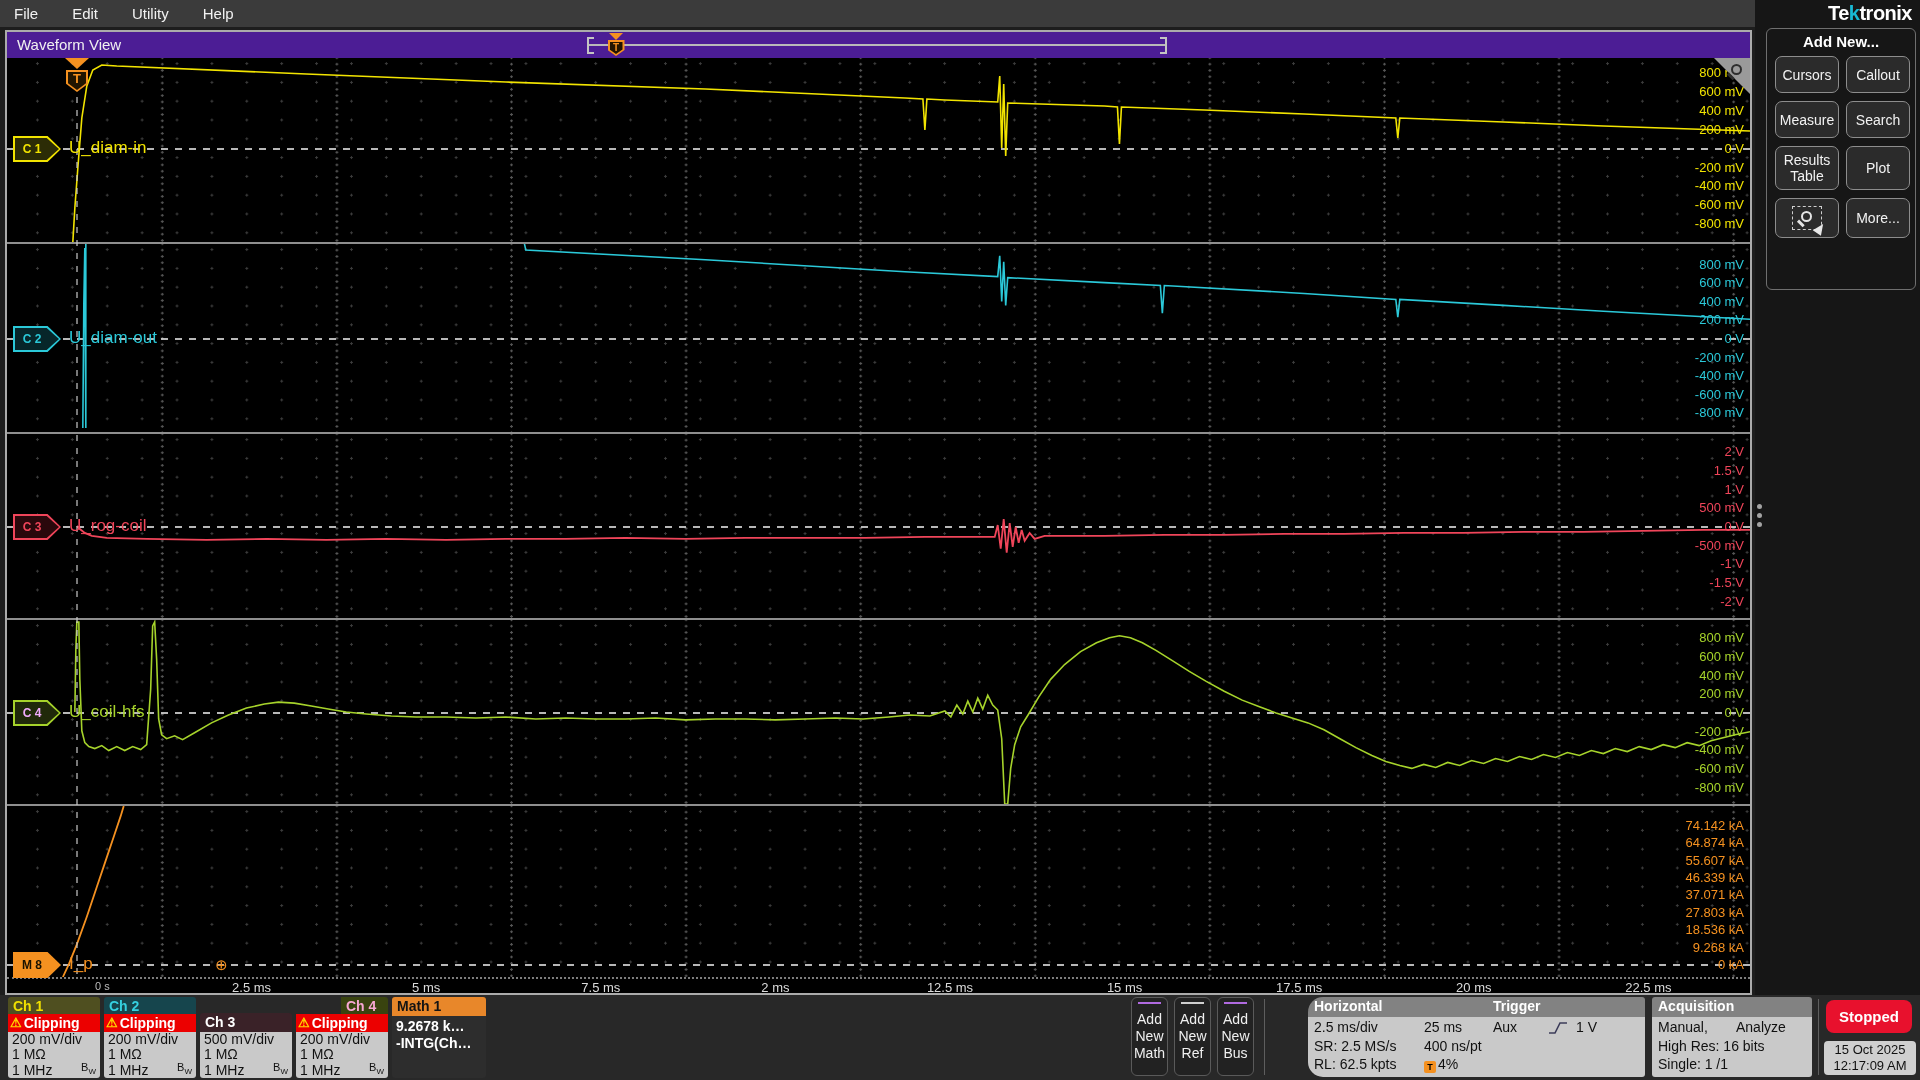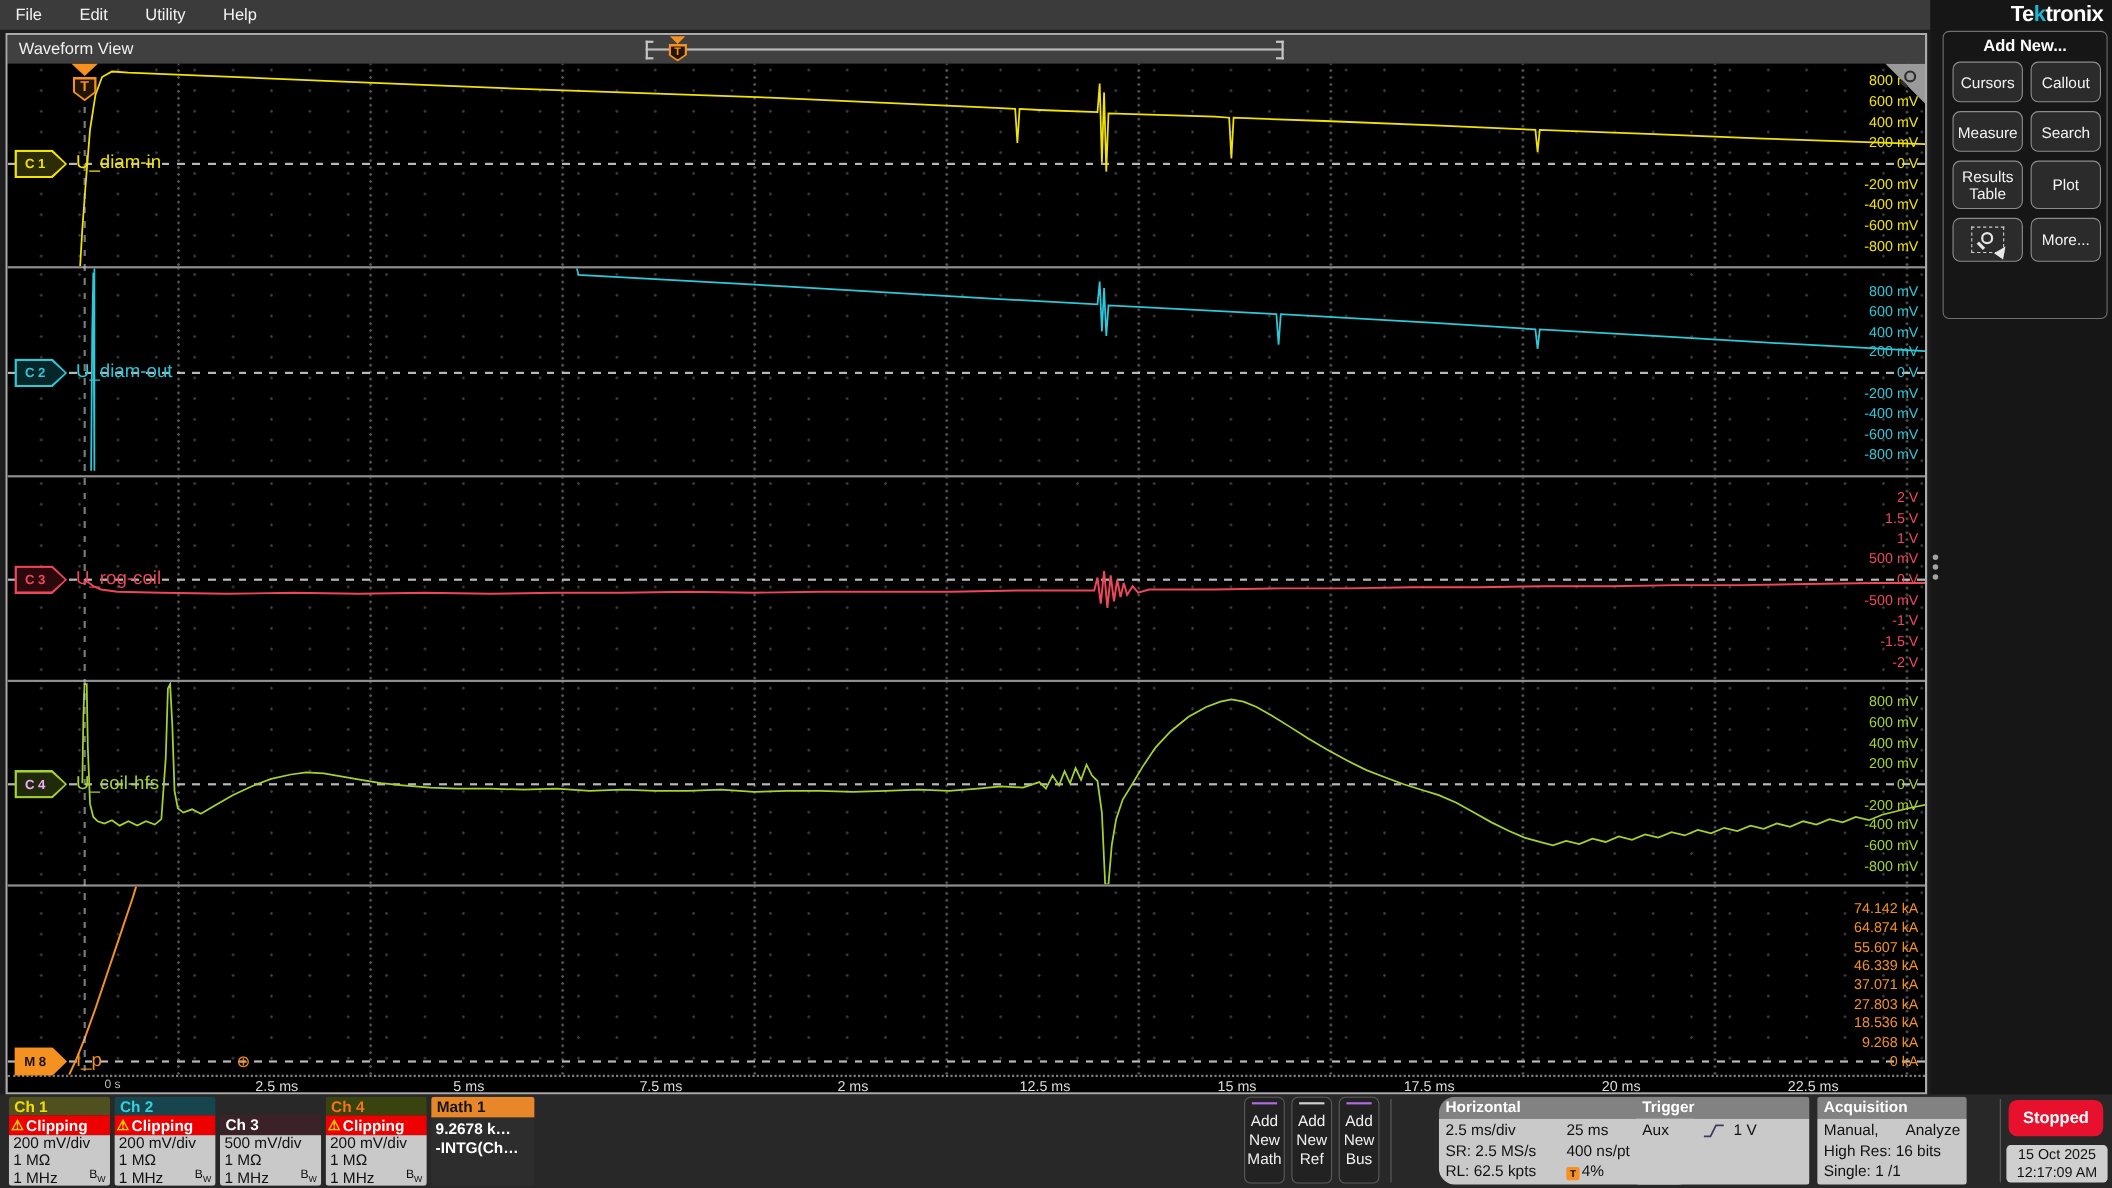--- a/index.html
+++ b/index.html
@@ -4,21 +4,21 @@
 <style>
   *{margin:0;padding:0;box-sizing:border-box;font-family:"Liberation Sans",sans-serif;}
   html,body{width:1920px;height:1080px;background:#1d1d1d;overflow:hidden;position:relative;}
 
   
   .menubar{position:absolute;left:0;top:0;width:1755px;height:27px;background:#3b3b3b;display:flex;align-items:center;}
   .menubar span{color:#f2f2f2;font-size:15px;margin-left:14px;padding:0 20px 0 0;cursor:default;}
 
   
   .wwin{position:absolute;left:5px;top:30px;width:1747px;height:965px;background:#000;border:2px solid #ababab;}
-  .wtitle{position:relative;height:26px;background:#404040;color:#f0f0f0;font-size:15px;line-height:26px;padding-left:10px;}
+  .wtitle{position:relative;height:26px;background:#4c1d95;color:#f0f0f0;font-size:15px;line-height:26px;padding-left:10px;}
   
   .ruler{position:absolute;left:580px;top:5px;width:580px;height:17px;}
   .ruler .line{position:absolute;left:0;top:7px;width:100%;height:2px;background:#b9b9b9;}
   .ruler .brL,.ruler .brR{position:absolute;top:0;width:7px;height:17px;border:2px solid #c4c4c4;}
   .ruler .brL{left:0;border-right:none;}
   .ruler .brR{right:0;border-left:none;}
   .rtm{position:absolute;left:20px;top:-4px;width:18px;text-align:center;}
   .rtm .tri{margin:0 auto;width:0;height:0;border-left:7px solid transparent;border-right:7px solid transparent;border-top:7px solid #f59120;}
   .tshield{position:relative;width:17px;height:16px;background:#f59120;clip-path:polygon(0 0,100% 0,100% 62%,50% 100%,0 62%);margin:0 auto;}
   .tshield .inner{position:absolute;left:2px;top:2px;right:2px;bottom:2px;background:#221500;clip-path:polygon(0 0,100% 0,100% 62%,50% 100%,0 62%);color:#f59120;font-size:10px;font-weight:bold;text-align:center;line-height:11px;}
@@ -313,21 +313,21 @@
     <div class="bhead" style="background:#3a2228;color:#fff;">Ch 3</div>
     <div class="bbody">
       <div>500 mV/div</div>
       <div>1 MΩ</div>
       <div>1 MHz</div>
       <span class="bw"><span>B</span><sub>W</sub></span>
     </div>
   </div>
 
   <div class="badge" style="left:296px;top:2px;height:81px;">
-    <div class="bhead" style="background:#39430f;color:#f97316;">Ch 4</div>
+    <div class="bhead" style="background:#39430f;color:#f9a8d4;margin-left:45px;">Ch 4</div>
     <div class="bclip">
         <span class="warn">⚠</span>
         <span>Clipping</span>
       </div>
     <div class="bbody">
       <div>200 mV/div</div>
       <div>1 MΩ</div>
       <div>1 MHz</div>
       <span class="bw"><span>B</span><sub>W</sub></span>
     </div>
@@ -380,21 +380,21 @@
       <div class="prow">
         <span style="width:55px;">Aux</span>
         <svg width="20" height="16" style="margin:2px 8px 0 0;">
           <polyline points="1,13 7,13 12,3 19,3" fill="none" stroke="#3c3c5a" stroke-width="1.6"></polyline>
         </svg>
         <span>1 V</span>
       </div>
     </div>
   </div>
 
-  <div class="panel" style="left:1652px;width:136px;">
+  <div class="panel" style="left:1652px;width:160px;">
     <div class="phead">Acquisition</div>
     <div class="pbody">
       <div class="prow">
           <span style="width:78px;">Manual,</span>
           <span>Analyze</span>
         </div>
       <div class="prow">
           <span>High Res: 16 bits</span>
         </div>
       <div class="prow">

